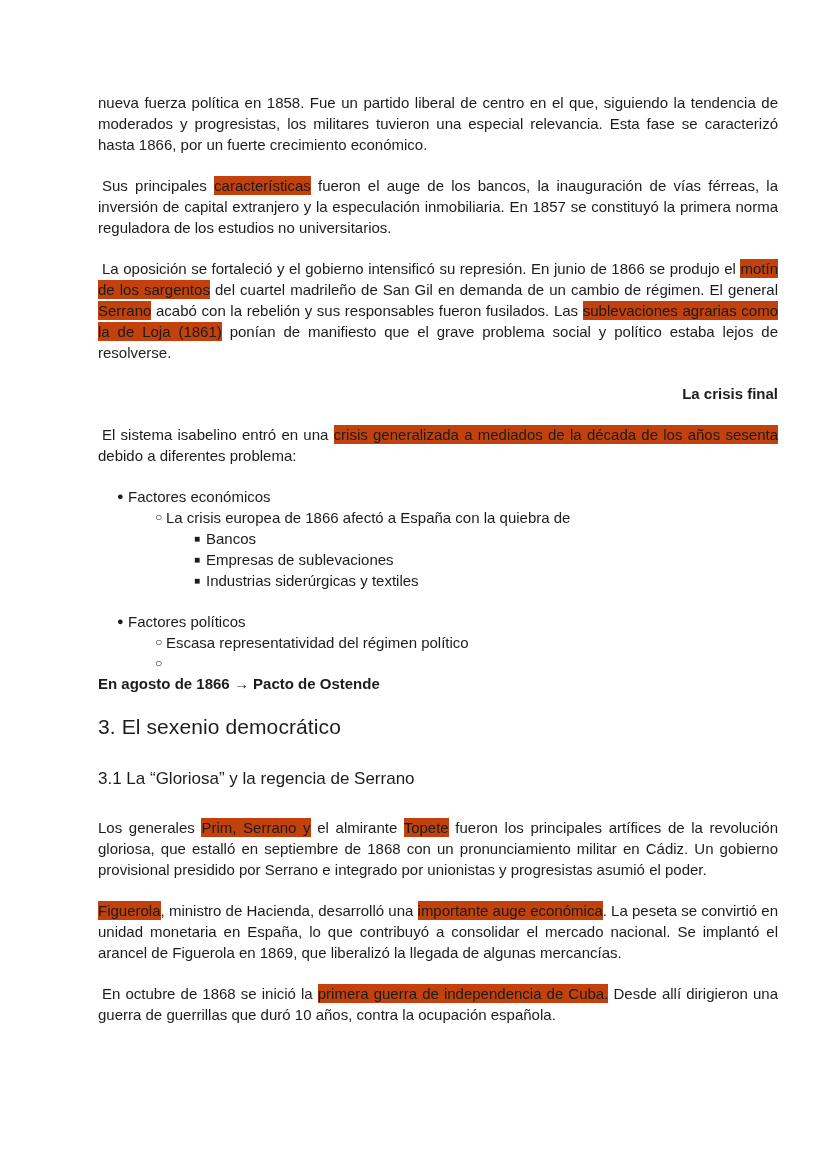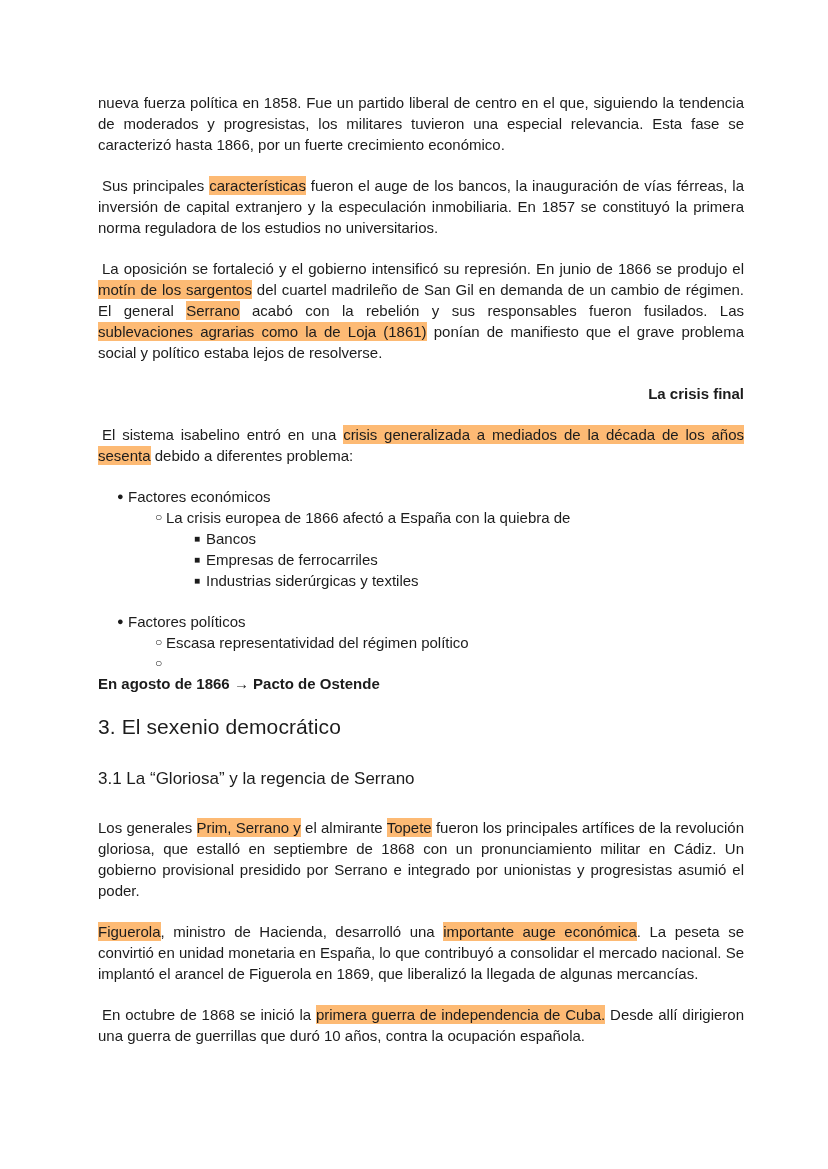--- a/index.html
+++ b/index.html
@@ -2,35 +2,35 @@
 <html><head>
 <meta charset="utf-8">
 <style>
   html, body { margin: 0; padding: 0; background: #ffffff; }
   .page {
     position: relative;
     width: 828px;
     height: 1169px;
     box-sizing: border-box;
     margin: 0 auto;
-    padding: 92px 84px 0 98px;
+    padding: 92px 50px 0 98px;
     background: #ffffff;
     color: #1c1c1c;
     font-family: "Liberation Sans", "DejaVu Sans", sans-serif;
     font-size: 15px;
     line-height: 21px;
     overflow: hidden;
   }
   p.body { margin: 0 0 20px 0; text-align: justify; }
   p.left { text-align: left; font-weight: bold; }
   .indent { text-indent: 4px; }
   .h-bold { font-weight: bold; margin: 0 0 20px 0; text-align: right; }
   h1.h1 { font-size: 21px; line-height: 26px; font-weight: 400; margin: 4px 0 28px 0; letter-spacing: 0.1px; }
   h2.h2 { font-size: 17px; line-height: 21px; font-weight: 400; margin: 0 0 28px 0; }
-  mark.hl { background: #fdba74; color: inherit; padding: 1px 0; }
+  mark.hl { background: #c2410c; color: inherit; padding: 1px 0; }
   .list { margin: 0 0 20px 0; }
   .li { position: relative; text-align: left; }
   .li .marker { position: absolute; top: 0; line-height: 21px; }
   .li.l1 { padding-left: 30px; }  .li.l1 .marker { left: 19px; font-size: 11px; }
   .li.l2 { padding-left: 68px; }  .li.l2 .marker { left: 57px; font-size: 12px; }
   .li.l3 { padding-left: 108px; } .li.l3 .marker { left: 96px; font-size: 10px; }
 </style>
 </head>
 <body>
 
@@ -38,21 +38,21 @@
   <div id="doc">
       <p class="body"><span class="">nueva fuerza política en 1858. Fue un partido liberal de centro en el que, siguiendo la tendencia de moderados y progresistas, los militares tuvieron una especial relevancia. Esta fase se caracterizó hasta 1866, por un fuerte crecimiento económico.</span></p>
       <p class="body indent"><span class="">Sus principales </span><mark class="hl">características</mark><span class=""> fueron el auge de los bancos, la inauguración de vías férreas, la inversión de capital extranjero y la especulación inmobiliaria. En 1857 se constituyó la primera norma reguladora de los estudios no universitarios.</span></p>
       <p class="body indent"><span class="">La oposición se fortaleció y el gobierno intensificó su represión. En junio de 1866 se produjo el </span><mark class="hl">motín de los sargentos</mark><span class=""> del cuartel madrileño de San Gil en demanda de un cambio de régimen. El general </span><mark class="hl">Serrano</mark><span class=""> acabó con la rebelión y sus responsables fueron fusilados. Las </span><mark class="hl">sublevaciones agrarias como la de Loja (1861)</mark><span class=""> ponían de manifiesto que el grave problema social y político estaba lejos de resolverse.</span></p>
       <p class="h-bold indent"><span class="">La crisis final</span></p>
       <p class="body indent"><span class="">El sistema isabelino entró en una </span><mark class="hl">crisis generalizada a mediados de la década de los años sesenta</mark><span class=""> debido a diferentes problema:</span></p>
       <div class="list">
         <div class="li l1"><span class="marker">●</span><span>Factores económicos</span></div>
         <div class="li l2"><span class="marker">○</span><span>La crisis europea de 1866 afectó a España con la quiebra de</span></div>
         <div class="li l3"><span class="marker">■</span><span>Bancos</span></div>
-        <div class="li l3"><span class="marker">■</span><span>Empresas de ferrocarriles</span></div>
+        <div class="li l3"><span class="marker">■</span><span>Empresas de sublevaciones</span></div>
         <div class="li l3"><span class="marker">■</span><span>Industrias siderúrgicas y textiles</span></div>
       </div>
       <div class="list">
         <div class="li l1"><span class="marker">●</span><span>Factores políticos</span></div>
         <div class="li l2"><span class="marker">○</span><span>Escasa representatividad del régimen político</span></div>
         <div class="li l2"><span class="marker">○</span></div>
       </div>
       <p class="body left"><span class="">En agosto de 1866 → Pacto de Ostende</span></p>
       <h1 class="h1"><span class="">3. El sexenio democrático</span></h1>
       <h2 class="h2"><span class="">3.1 La “Gloriosa” y la regencia de Serrano</span></h2>

